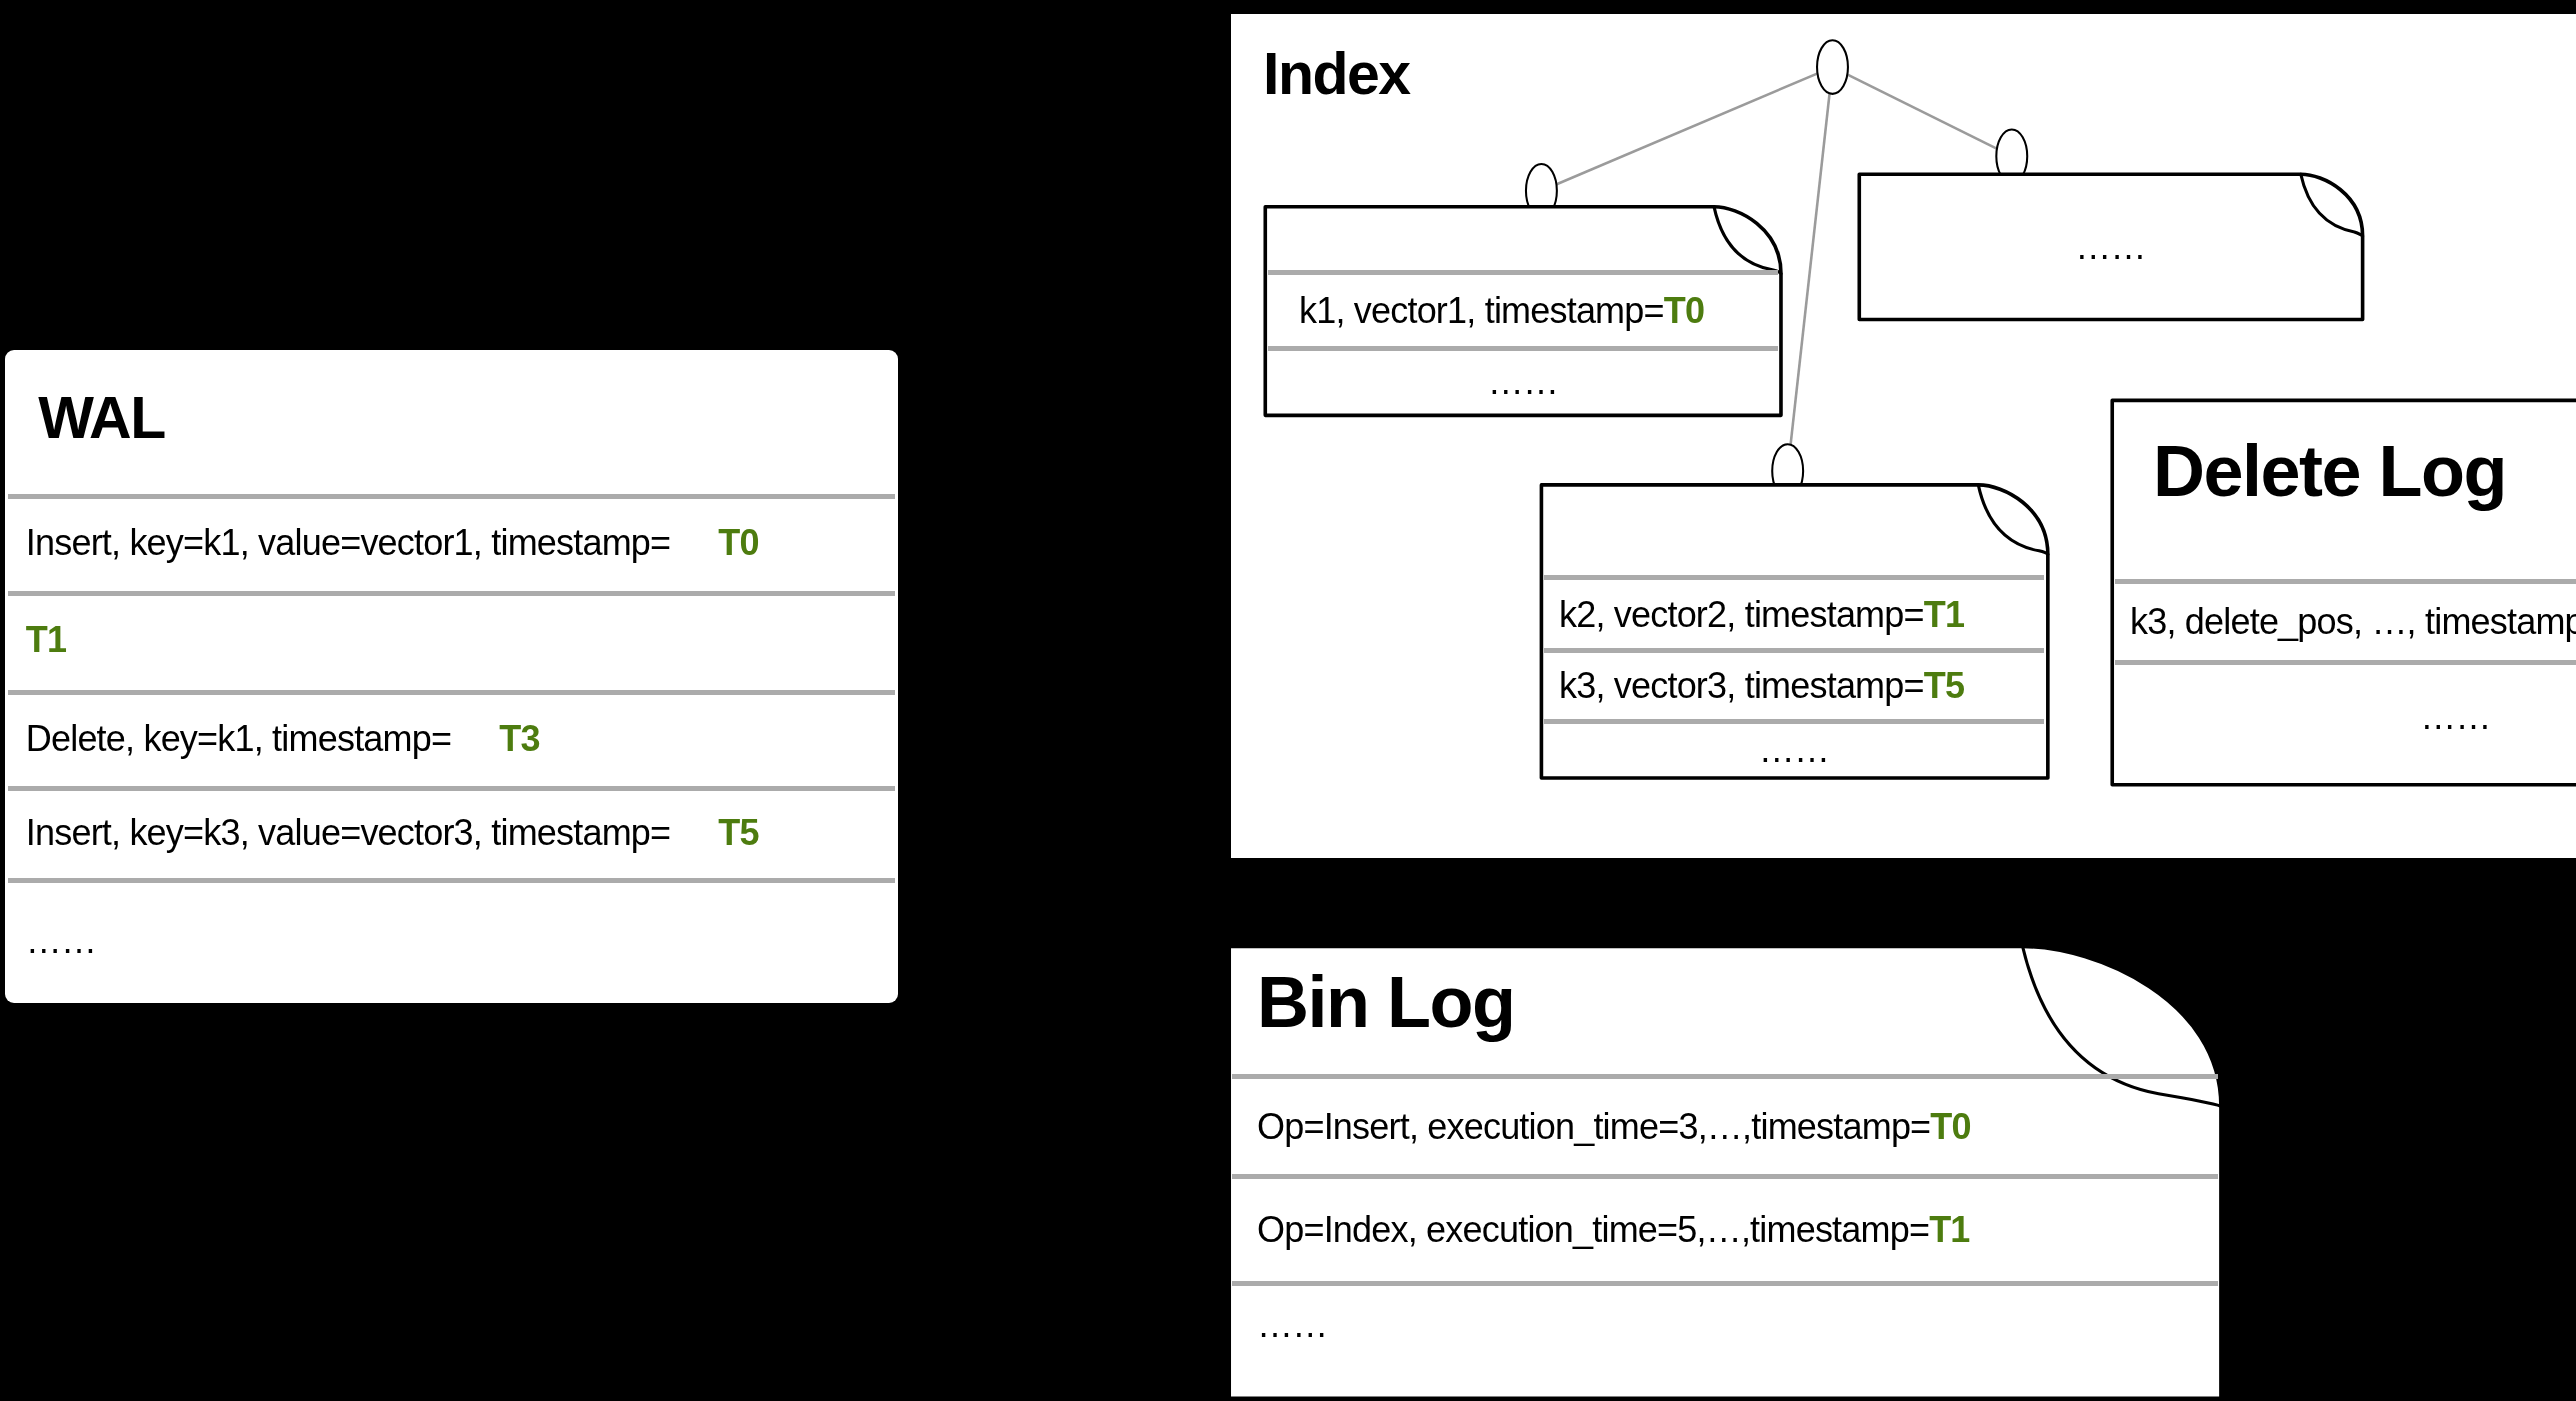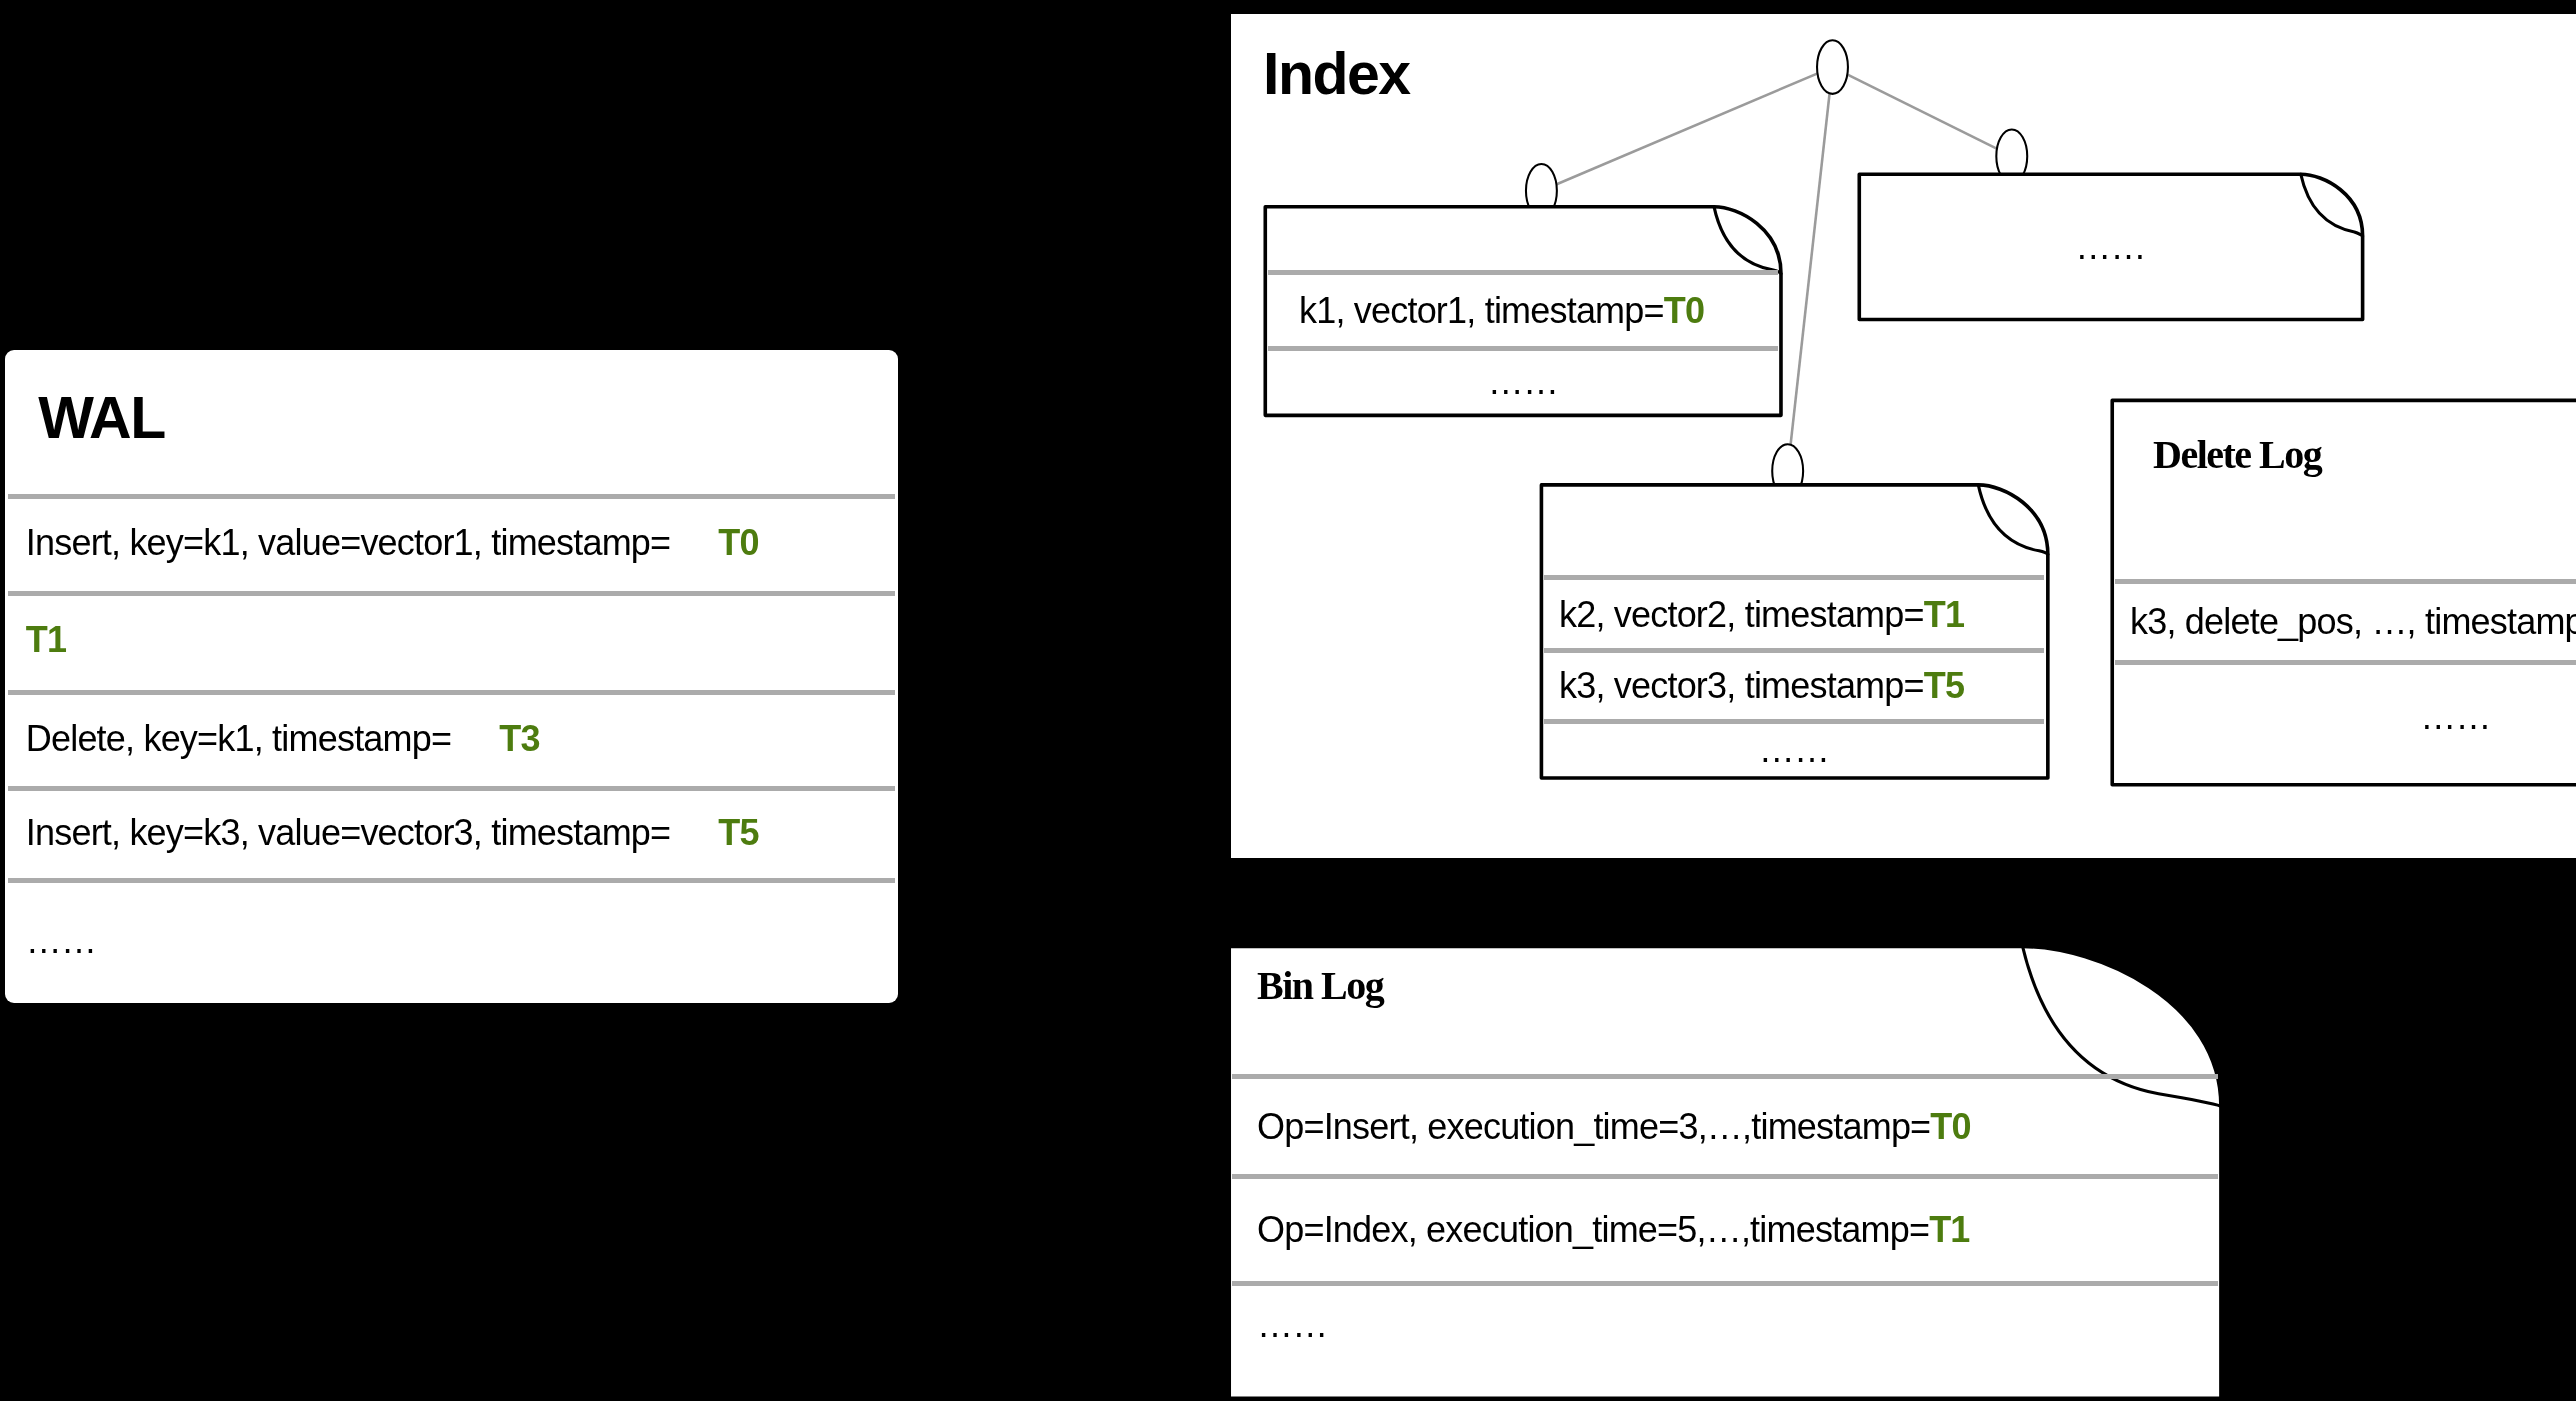--- a/index.html
+++ b/index.html
@@ -8,23 +8,22 @@
     font-family:"Liberation Sans","DejaVu Sans",sans-serif;color:#000;
   }
   .panel{position:absolute;background:#ffffff;}
   .panel.wal{left:5.2px;top:350px;width:893px;height:653px;border-radius:9px;}
   .panel.index{left:1231px;top:14.4px;width:1572px;height:844px;}
   .big-title{
     position:absolute;font-weight:700;font-size:59px;letter-spacing:-1.5px;line-height:1;
     white-space:nowrap;
   }
   .doc-title{
-    position:absolute;font-weight:700;font-size:40px;letter-spacing:-1.5px;line-height:1;
+    position:absolute;font-weight:700;font-size:72px;letter-spacing:-1.5px;line-height:1;
     white-space:nowrap;
-    font-family:Liberation Serif, serif;
   }
   .divider{position:absolute;left:3.1px;right:3.1px;height:5.2px;background:#ababab;}
   .row{
     position:absolute;left:0;right:0;display:flex;align-items:center;
     font-size:36px;letter-spacing:-0.8px;white-space:nowrap;line-height:1;
   }
   .row.padded{padding-left:20.6px;gap:48px;}
   .row.centered{justify-content:center;}
   .ts{color:#4d7c0f;font-weight:700;}
   .doc-content{position:absolute;}

